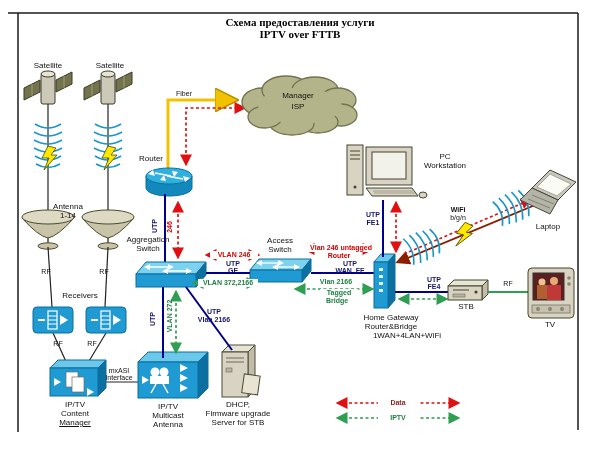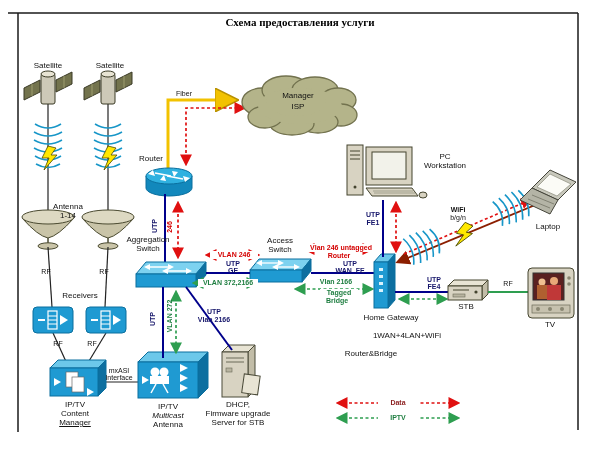--- a/index.html
+++ b/index.html
@@ -330,41 +330,42 @@
     <circle cx="10" cy="44" r="2" fill="#8a8672"></circle>
         <circle cx="22" cy="44" r="2" fill="#8a8672"></circle>
         <circle cx="34" cy="44" r="2" fill="#8a8672"></circle>
   </g>
 
   <line x1="338" y1="403" x2="458" y2="403" stroke="#e01010" stroke-width="1.7" stroke-dasharray="3 2.5" marker-start="url(#aR)" marker-end="url(#aR)"></line>
   <line x1="338" y1="418" x2="458" y2="418" stroke="#2e9e50" stroke-width="1.7" stroke-dasharray="3 2.5" marker-start="url(#aG)" marker-end="url(#aG)"></line>
 </svg>
 
 <div class="L ttl" style="left:150px;top:16px;width:300px;">Схема  предоставления услуги</div>
+<div class="L ttl" style="left:150px;top:28px;width:300px;">IPTV over FTTB</div>
 
 <div class="L" style="left:18px;top:61px;width:60px;">Satellite</div>
 <div class="L" style="left:80px;top:61px;width:60px;">Satellite</div>
 <div class="L" style="left:44px;top:202px;width:48px;">Antenna</div>
 <div class="L" style="left:44px;top:211px;width:48px;">1-14</div>
 
 <div class="L t7" style="left:38px;top:268px;width:16px;">RF</div>
 <div class="L t7" style="left:96px;top:268px;width:16px;">RF</div>
 <div class="L" style="left:50px;top:291px;width:60px;">Receivers</div>
 <div class="L t7" style="left:50px;top:340px;width:16px;">RF</div>
 <div class="L t7" style="left:84px;top:340px;width:16px;">RF</div>
 
 <div class="L" style="left:44px;top:400px;width:62px;">IP/TV</div>
 <div class="L" style="left:44px;top:409px;width:62px;">Content</div>
 <div class="L" style="left:44px;top:418px;width:62px;text-decoration:underline;">Manager</div>
 
 <div class="L t7" style="left:100px;top:367px;width:38px;">mxASI</div>
 <div class="L t7" style="left:100px;top:374px;width:38px;">Interface</div>
 
 <div class="L" style="left:140px;top:402px;width:56px;">IP/TV</div>
-<div class="L" style="left:140px;top:411px;width:56px;font-style:italic;">Multicast</div>
+<div class="L" style="left:140px;top:411px;width:56px;">Multicast</div>
 <div class="L" style="left:140px;top:420px;width:56px;">Antenna</div>
 
 <div class="L" style="left:196px;top:400px;width:84px;">DHCP,</div>
 <div class="L" style="left:196px;top:409px;width:84px;">Firmware upgrade</div>
 <div class="L" style="left:196px;top:418px;width:84px;">Server for STB</div>
 
 <div class="L" style="left:132px;top:154px;width:38px;">Router</div>
 <div class="L t7" style="left:170px;top:90px;width:28px;">Fiber</div>
 <div class="L" style="left:272px;top:91px;width:52px;">Manager</div>
 <div class="L" style="left:272px;top:102px;width:52px;">ISP</div>
@@ -389,21 +390,21 @@
 
 <div class="L t7 b red wbg" style="left:302px;top:244px;width:74px;">Vlan 246 untagged</div>
 <div class="L t7 b red" style="left:312px;top:252px;width:54px;">Router</div>
 <div class="L t7 b nvy" style="left:332px;top:260px;width:36px;">UTP</div>
 <div class="L t7 b nvy" style="left:330px;top:267px;width:40px;">WAN_FE</div>
 <div class="L t7 b grn" style="left:314px;top:278px;width:44px;">Vlan 2166</div>
 <div class="L t7 b grn wbg" style="left:320px;top:289px;width:34px;">Tagged</div>
 <div class="L t7 b grn" style="left:320px;top:297px;width:34px;">Bridge</div>
 
 <div class="L" style="left:336px;top:313px;width:110px;">Home Gateway</div>
-<div class="L" style="left:316px;top:322px;width:110px;margin-top:27px;">Router&amp;Bridge</div>
+<div class="L" style="left:336px;top:322px;width:110px;">Router&amp;Bridge</div>
 <div class="L" style="left:352px;top:331px;width:110px;">1WAN+4LAN+WiFi</div>
 
 <div class="L" style="left:414px;top:152px;width:62px;">PC</div>
 <div class="L" style="left:414px;top:161px;width:62px;">Workstation</div>
 <div class="L t7 b nvy" style="left:360px;top:211px;width:26px;">UTP</div>
 <div class="L t7 b nvy" style="left:360px;top:219px;width:26px;">FE1</div>
 
 <div class="L t7 b" style="left:443px;top:206px;width:30px;">WiFi</div>
 <div class="L t7" style="left:443px;top:214px;width:30px;">b/g/n</div>
 <div class="L" style="left:526px;top:222px;width:44px;">Laptop</div>

